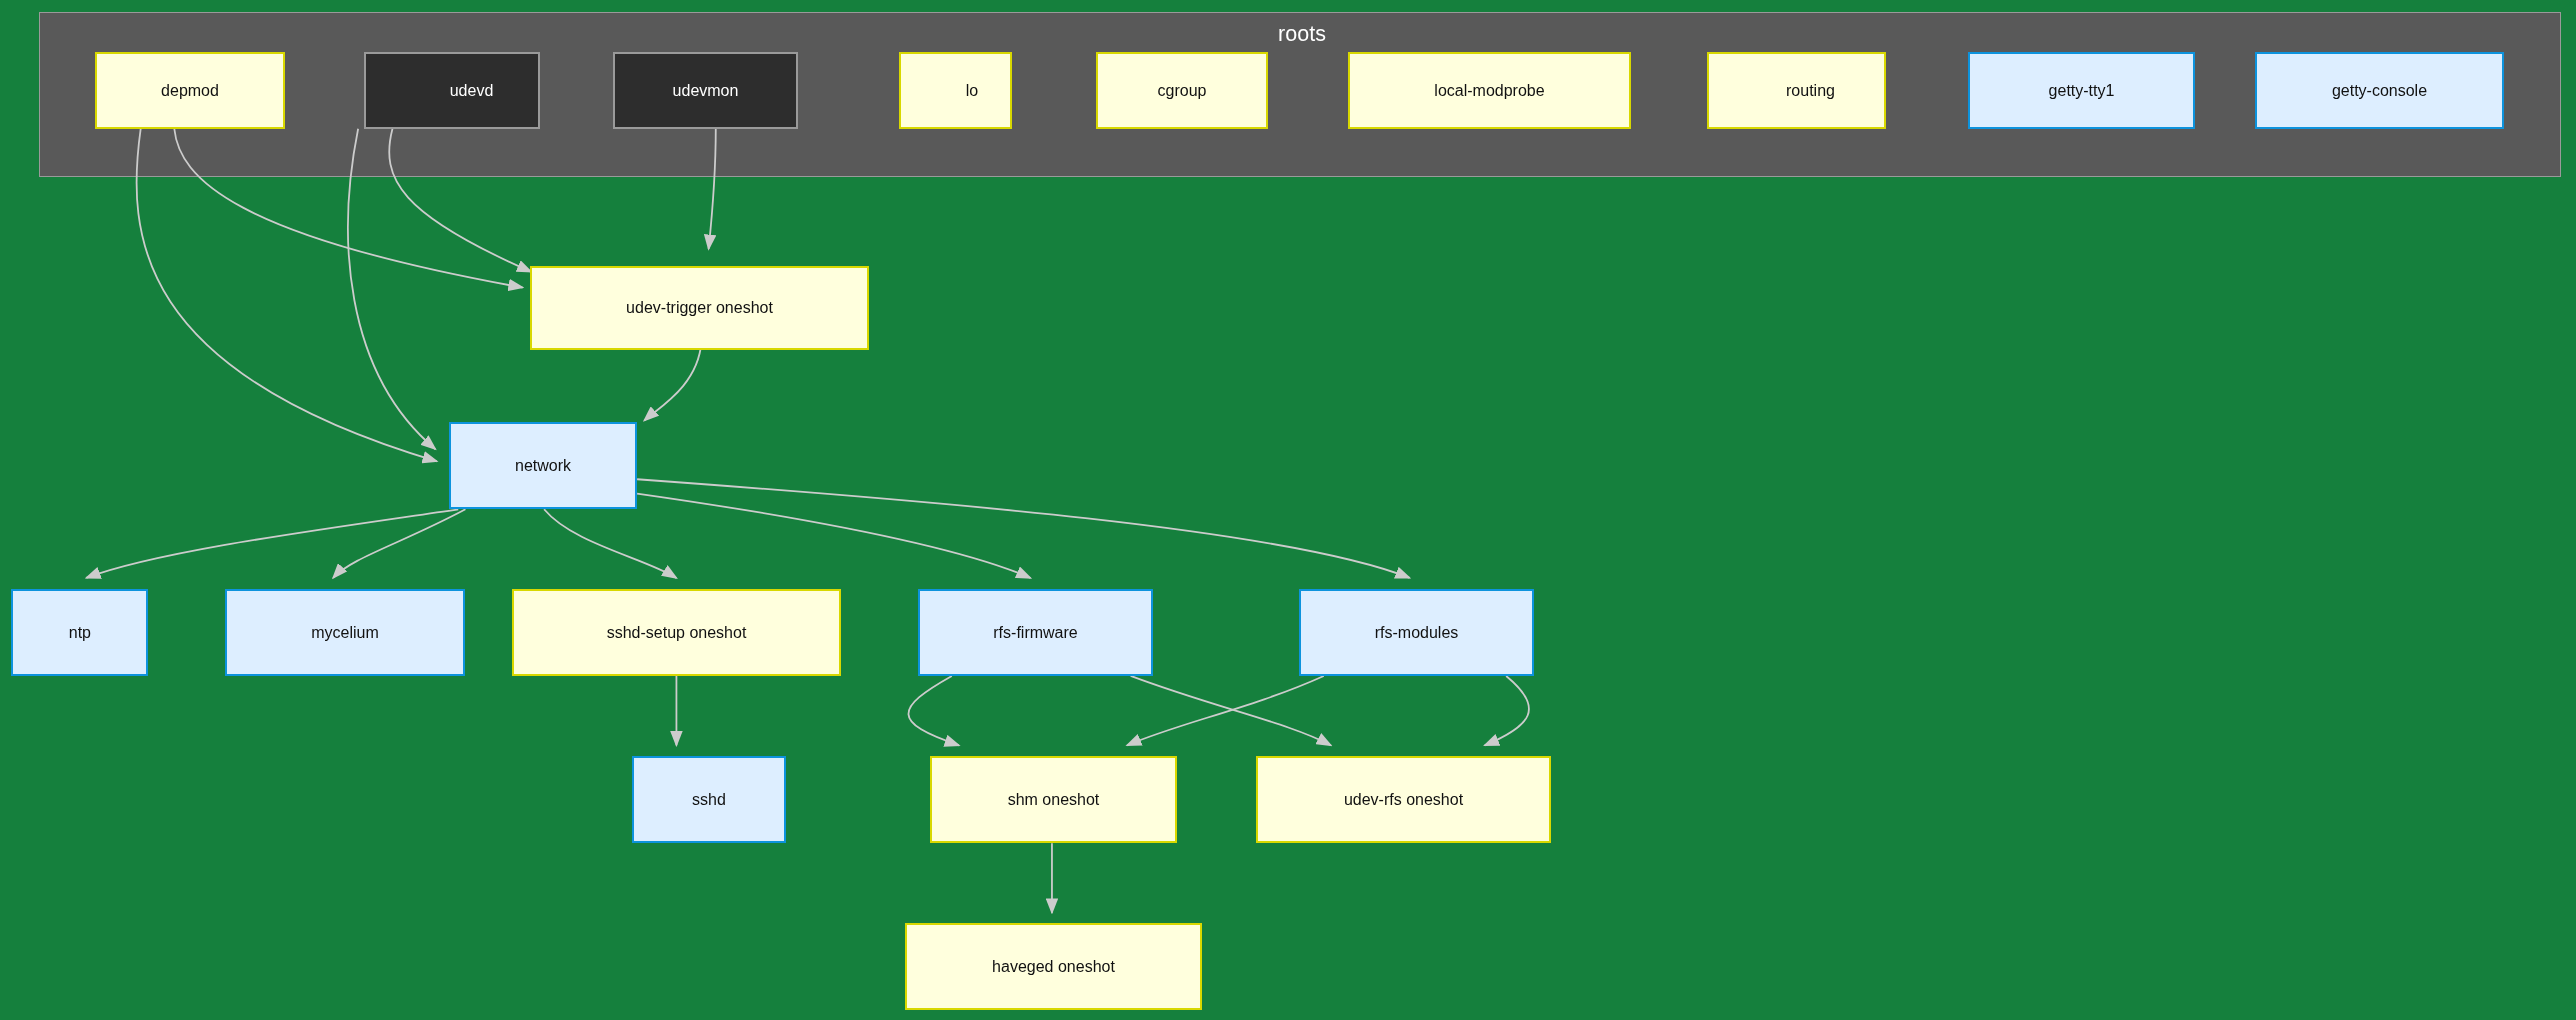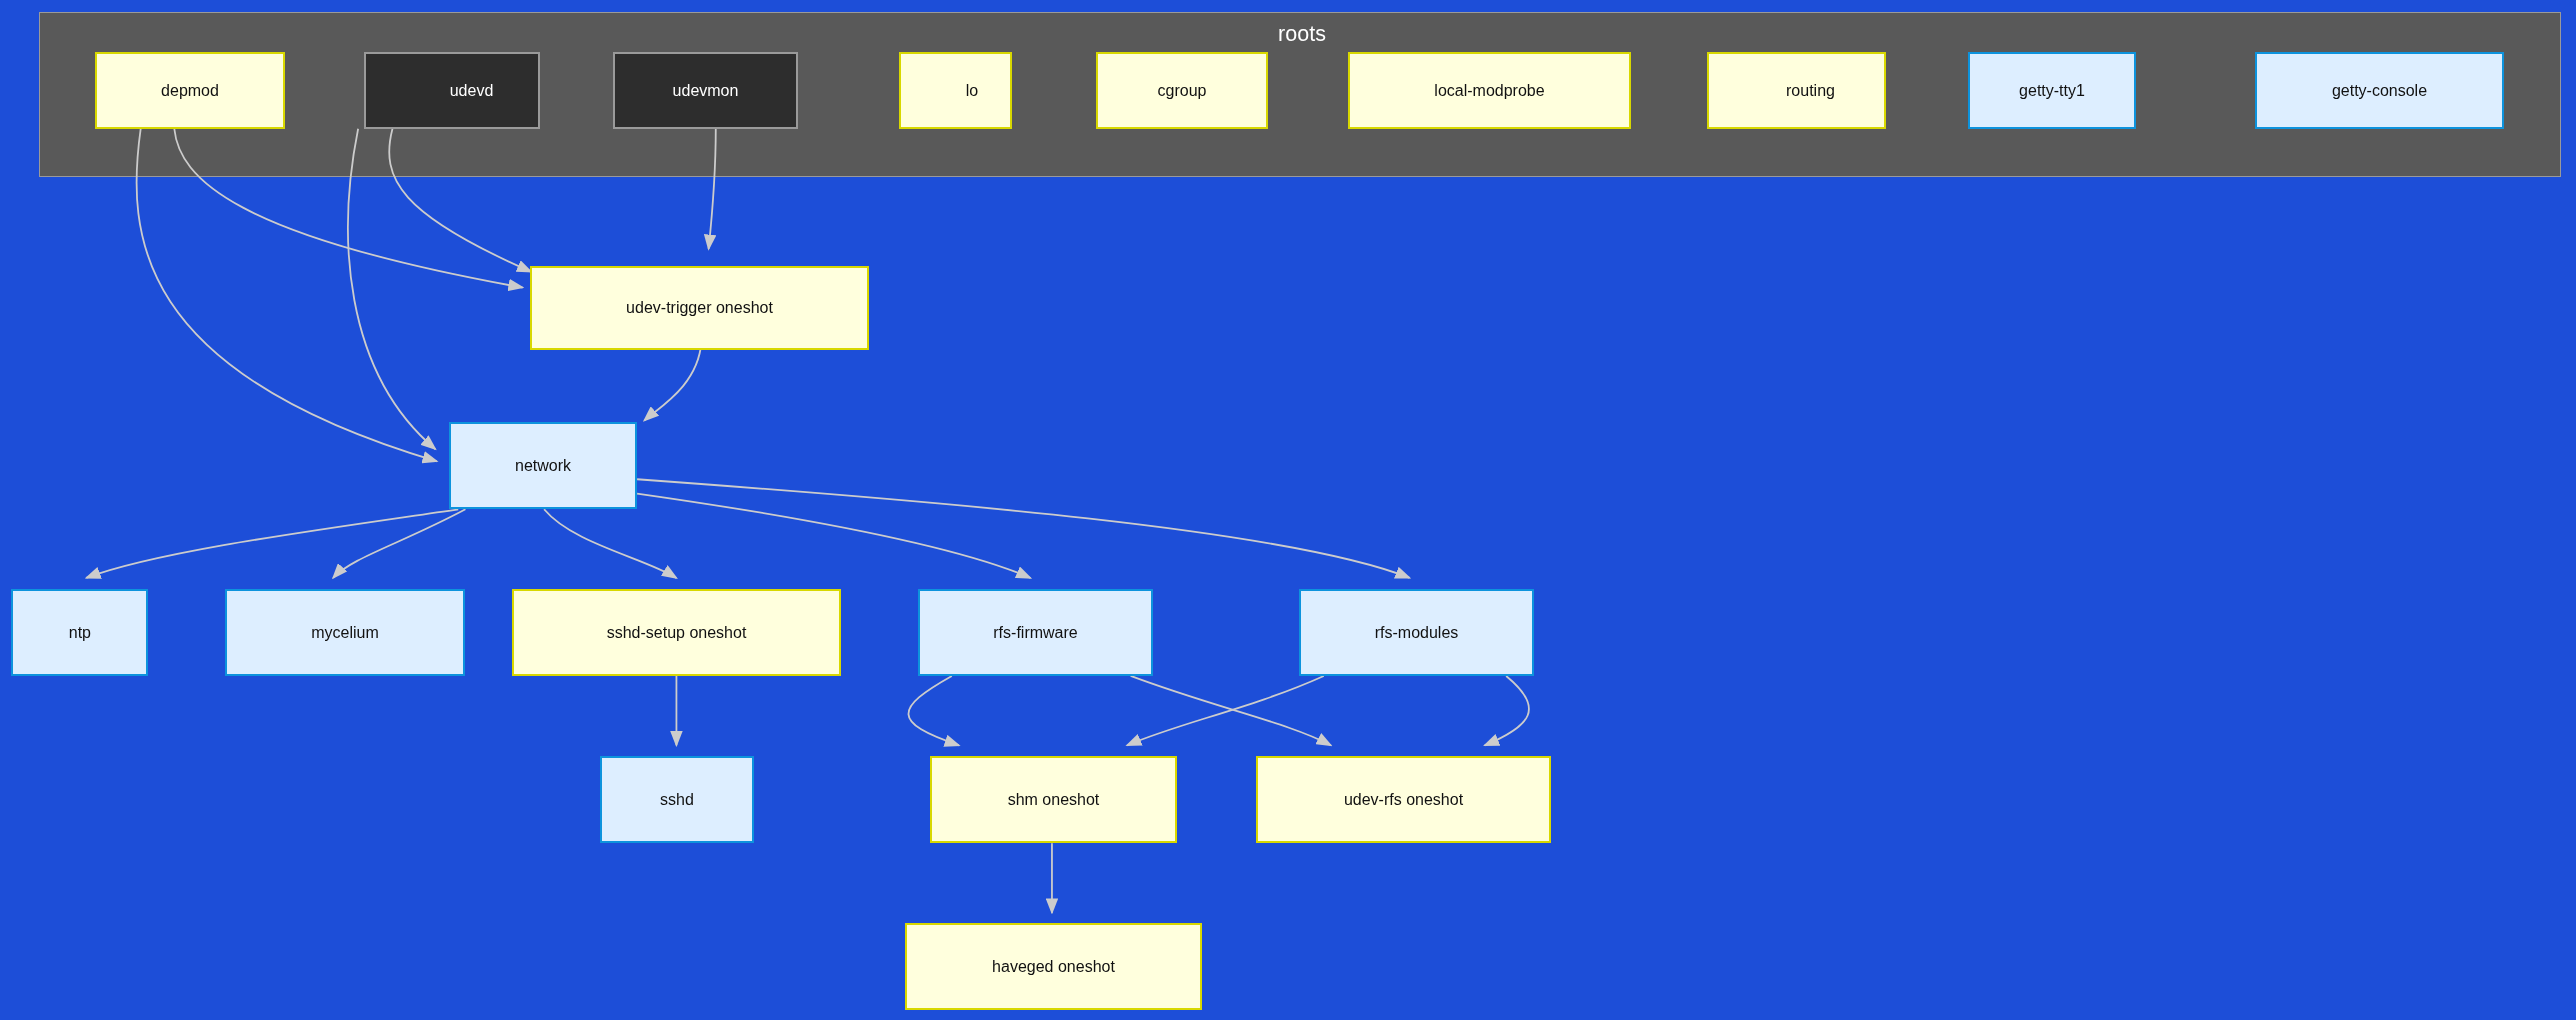--- a/index.html
+++ b/index.html
@@ -67,21 +67,21 @@
   }
   .node.dark {
     background: #2d2d2d;
     border-color: #9a9a9a;
     color: #ffffff;
   }
 </style>
 </head>
 <body>
 
-<div id="canvas" style="background: #1d4ed8;">
+<div id="canvas" style="background: #15803d;">
 
   <div class="cluster" id="cluster-roots" style="left: 39px; top: 12px; width: 2522px; height: 165px; background: rgb(89, 89, 89); border-color: rgb(154, 154, 154);"></div>
   <div class="cluster-title" id="cluster-roots-title" style="left: 1302px; top: 21.5px;">roots</div>
 
   <svg id="edge-layer" viewBox="0 0 3600 1426" xmlns="http://www.w3.org/2000/svg">
     <defs>
       <marker id="arrowhead" markerWidth="9" markerHeight="7" refX="8" refY="3.5" orient="auto" markerUnits="strokeWidth">
         <polygon points="0 0, 9 3.5, 0 7" fill="#cccccc"></polygon>
       </marker>
     </defs>
@@ -141,29 +141,29 @@
   </svg>
 
   <div id="node-layer">
       <div class="node yellow" style="left: 95px; top: 52px; width: 190px; height: 77px;">depmod</div>
       <div class="node dark" style="left: 364px; top: 52px; width: 176px; height: 77px; padding-left: 39px;">udevd</div>
       <div class="node dark" style="left: 613px; top: 52px; width: 185px; height: 77px;">udevmon</div>
       <div class="node yellow" style="left: 899px; top: 52px; width: 113px; height: 77px; padding-left: 33px;">lo</div>
       <div class="node yellow" style="left: 1096px; top: 52px; width: 172px; height: 77px;">cgroup</div>
       <div class="node yellow" style="left: 1348px; top: 52px; width: 283px; height: 77px;">local-modprobe</div>
       <div class="node yellow" style="left: 1707px; top: 52px; width: 179px; height: 77px; padding-left: 28px;">routing</div>
-      <div class="node blue" style="left: 1968px; top: 52px; width: 168px; height: 77px;">getty-tty1</div>
+      <div class="node blue" style="left: 1968px; top: 52px; width: 227px; height: 77px;">getty-tty1</div>
       <div class="node blue" style="left: 2255px; top: 52px; width: 249px; height: 77px;">getty-console</div>
       <div class="node yellow" style="left: 530px; top: 266px; width: 339px; height: 84px;">udev-trigger oneshot</div>
       <div class="node blue" style="left: 449px; top: 422px; width: 188px; height: 87px;">network</div>
       <div class="node blue" style="left: 11.4px; top: 589px; width: 137px; height: 87px;">ntp</div>
       <div class="node blue" style="left: 225px; top: 589px; width: 240px; height: 87px;">mycelium</div>
       <div class="node yellow" style="left: 512px; top: 589px; width: 329px; height: 87px;">sshd-setup oneshot</div>
       <div class="node blue" style="left: 918px; top: 589px; width: 235px; height: 87px;">rfs-firmware</div>
       <div class="node blue" style="left: 1299px; top: 589px; width: 235px; height: 87px;">rfs-modules</div>
-      <div class="node blue" style="left: 600px; top: 756px; width: 154px; height: 87px;">sshd</div>
+      <div class="node blue" style="left: 632px; top: 756px; width: 154px; height: 87px;">sshd</div>
       <div class="node yellow" style="left: 930px; top: 756px; width: 247px; height: 87px;">shm oneshot</div>
       <div class="node yellow" style="left: 1256px; top: 756px; width: 295px; height: 87px;">udev-rfs oneshot</div>
       <div class="node yellow" style="left: 905px; top: 923px; width: 297px; height: 87px;">haveged oneshot</div>
     </div>
 
 </div>
 
 
 </body></html>

